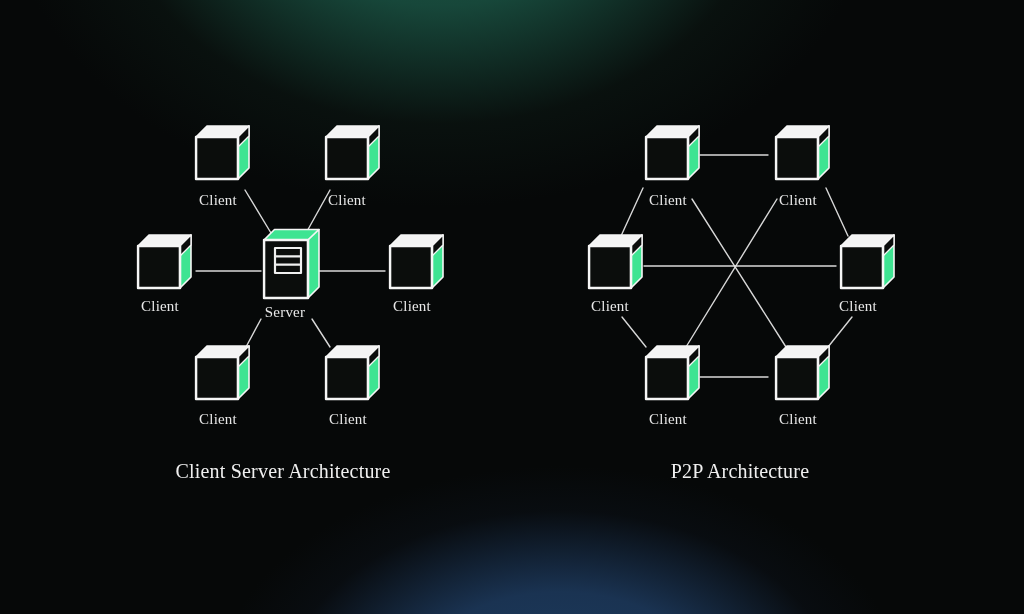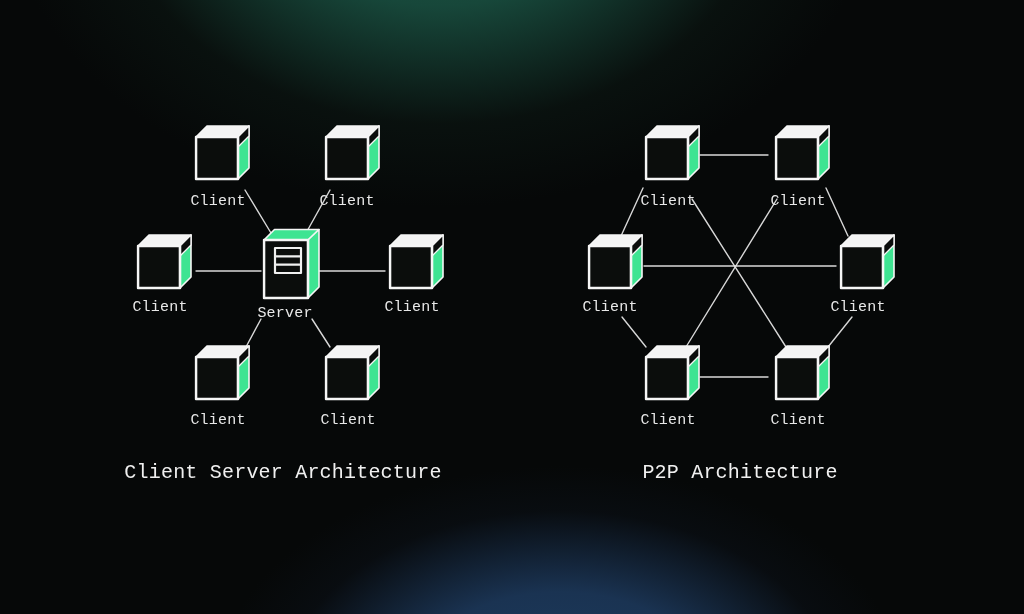--- a/index.html
+++ b/index.html
@@ -1,20 +1,20 @@
 <!DOCTYPE html>
 <html><head>
 <meta charset="utf-8">
 <style>
   html,body{margin:0;padding:0;background:#000;}
   .stage{
     position:relative;
     width:1024px;height:614px;
     overflow:hidden;
-    font-family:Liberation Mono, monospace;
+    font-family:Liberation Serif, serif;
     background:
       radial-gradient(560px 420px at 440px -120px, #1f5f48 0%, #17473a 30%, rgba(14,30,24,0.40) 58%, rgba(6,8,8,0) 78%),
       radial-gradient(430px 280px at 560px 690px, #1d3d60 0%, #1a3352 35%, rgba(14,22,34,0.32) 64%, rgba(6,8,10,0) 80%),
       #060808;
     text-align: center;
   }
   svg{position:absolute;left:0;top:0;display:block;}
   .connection{stroke:#E3E3E3;stroke-width:1.4;stroke-linecap:round;opacity:.95;}
   .face-top{stroke:#F5F5F5;stroke-width:1.6;stroke-linejoin:round;}
   .face-side{stroke:#F5F5F5;stroke-width:1.6;stroke-linejoin:round;}

